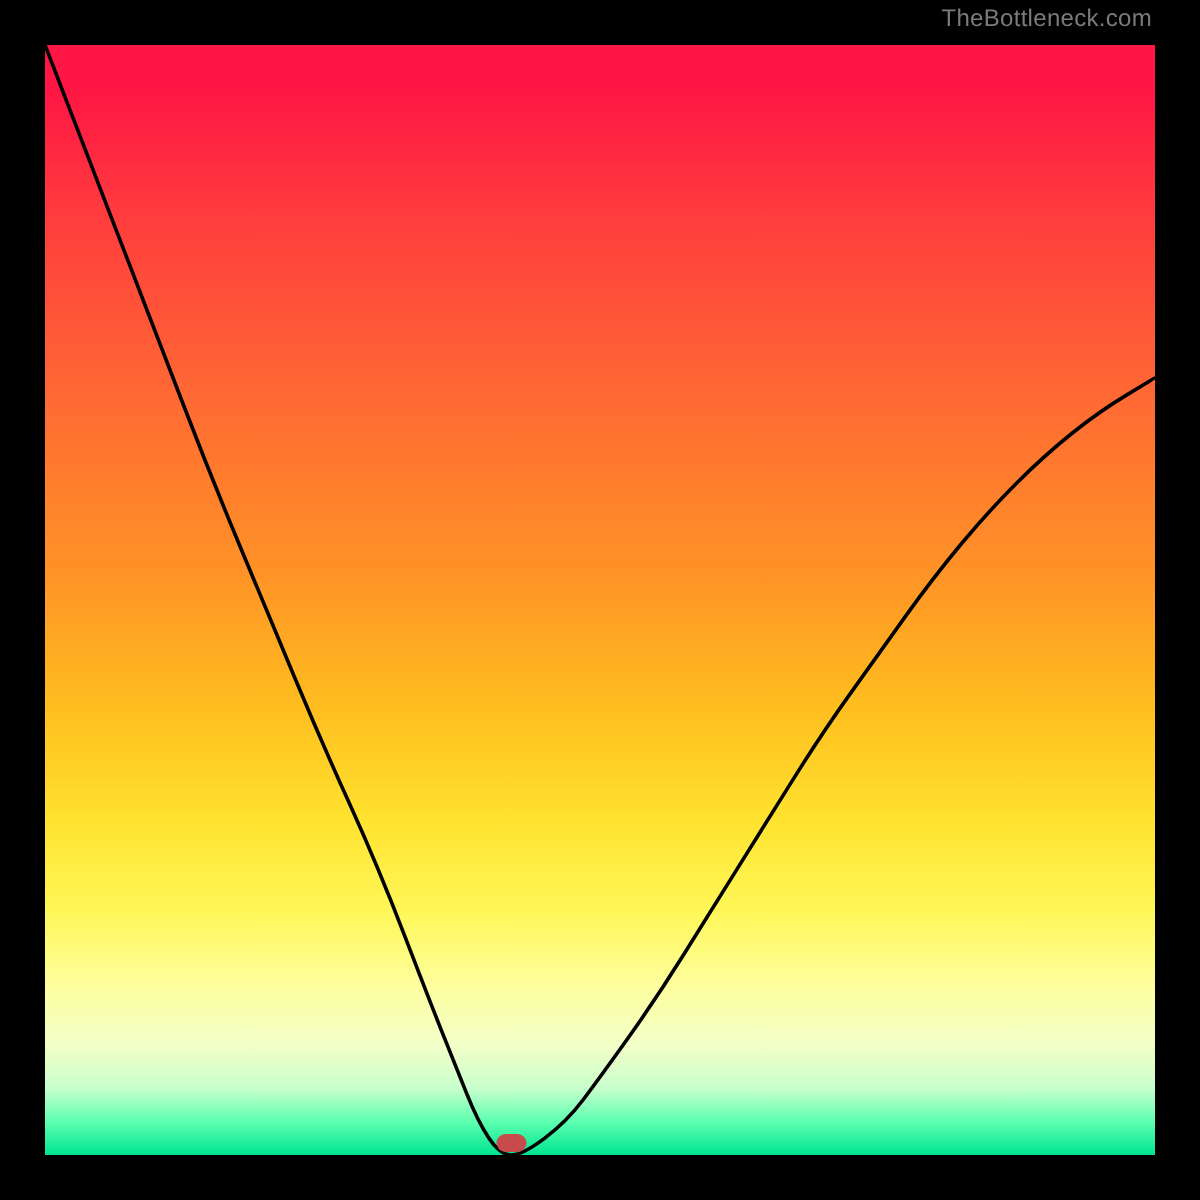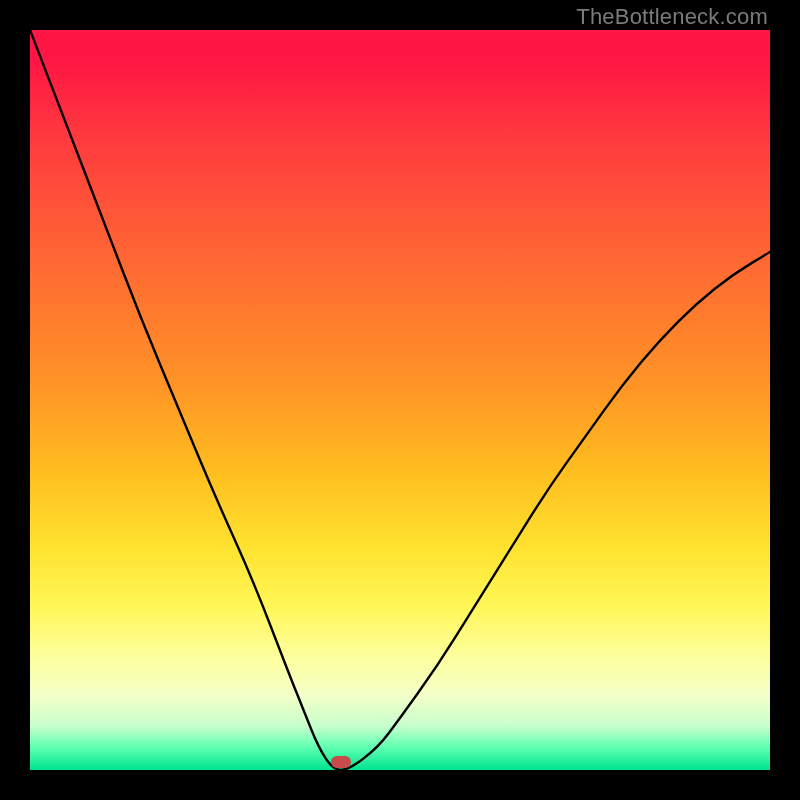--- a/index.html
+++ b/index.html
@@ -38,21 +38,21 @@
       #c8ffcc 94%,
       #5dffb0 97%,
       #00e490 100%
     );
   }
   .watermark {
     position: absolute;
     top: 4px;
     right: 32px;
     color: #7b7b7b;
-    font-size: 22px;
+    font-size: 16px;
     letter-spacing: 0.2px;
     font-weight: 400;
   }
   svg.curve {
     position: absolute;
     left: 0;
     top: 0;
     width: 740px;
     height: 740px;
     pointer-events: none;

